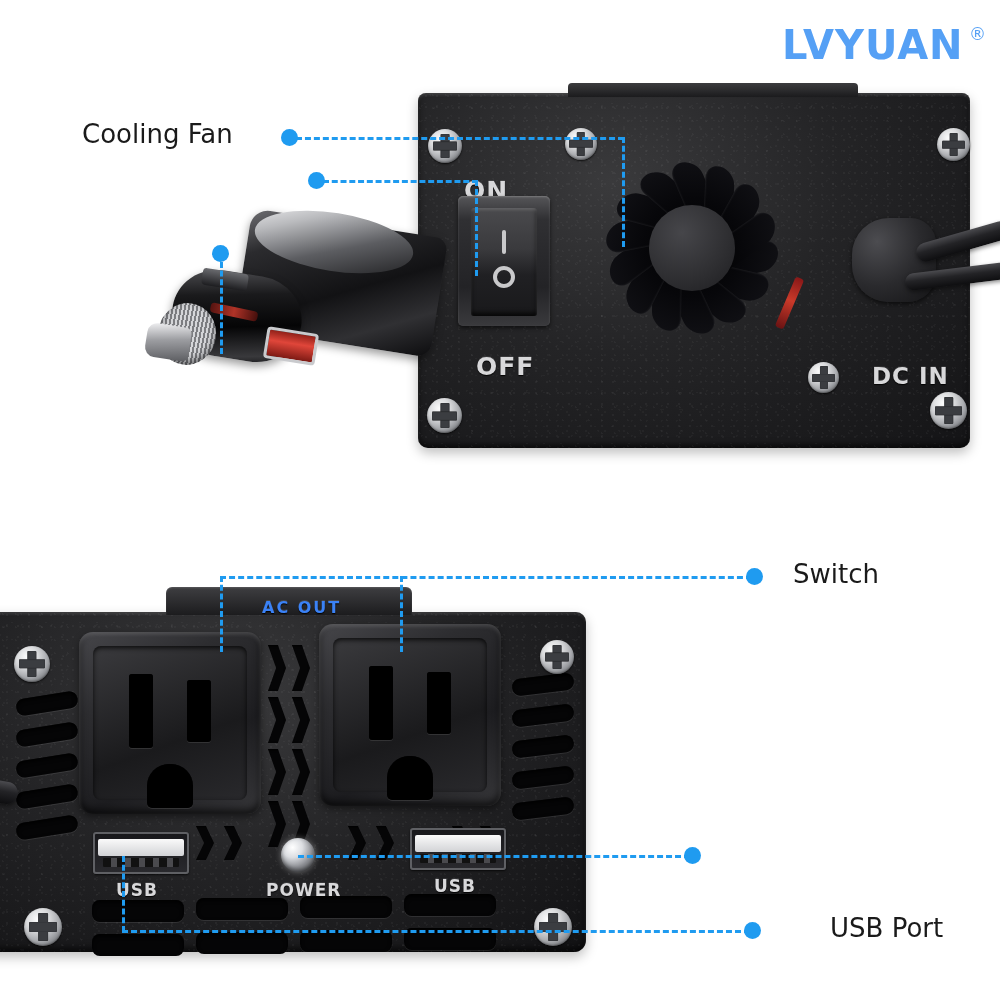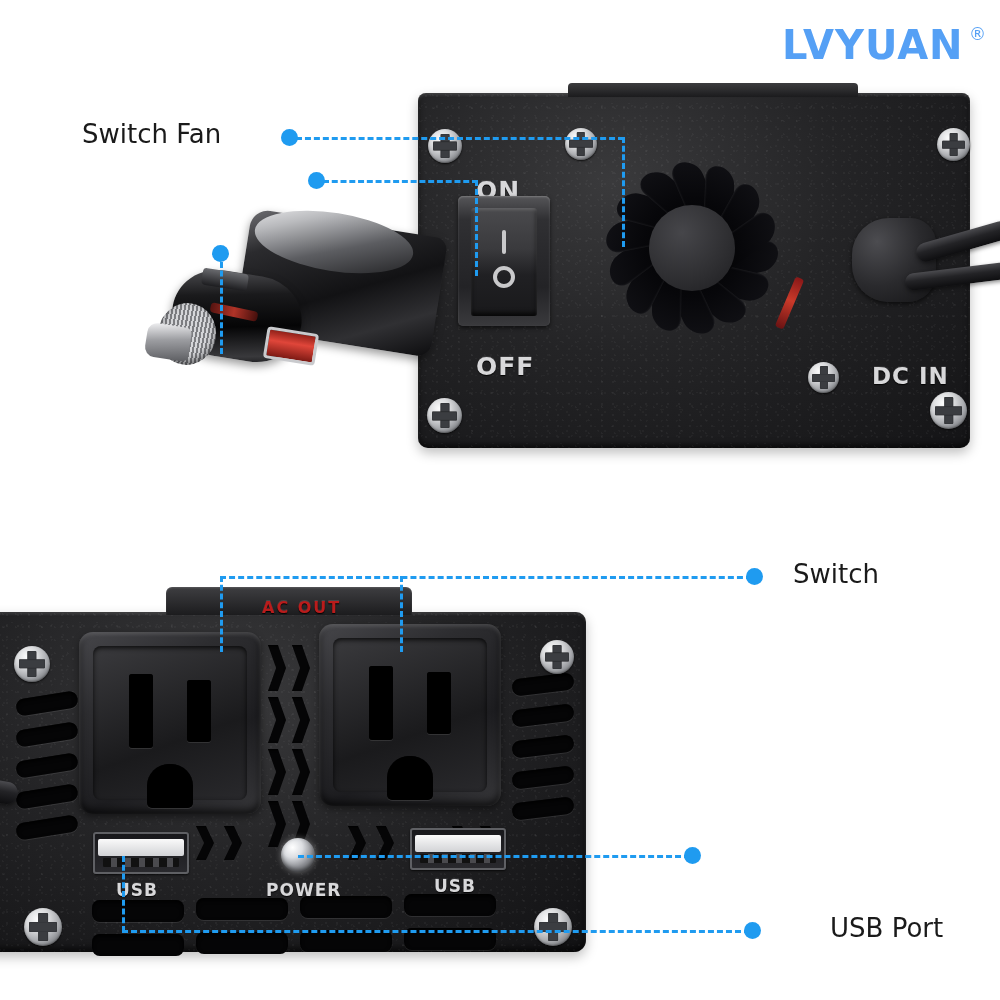--- a/index.html
+++ b/index.html
@@ -219,21 +219,21 @@
   }
   #bottom-device .topflange{
     position:absolute;left:178px;top:-25px;width:246px;height:28px;
     background:linear-gradient(#3e3e41,#1c1c1e);
     border-radius:6px 6px 0 0;
     box-shadow:inset 0 1px 2px rgba(255,255,255,.14);
   }
   .acout-label{
     position:absolute;left:262px;top:598px;
     font-family:"DejaVu Sans", sans-serif;font-weight:700;
-    font-size:16px;letter-spacing:2px;color:#b91c1c;
+    font-size:16px;letter-spacing:2px;color:#3b82f6;
     text-shadow:0 1px 1px rgba(0,0,0,.95),0 -1px 0 rgba(255,255,255,.12);
   }
 
   
   .outlet{
     position:absolute;width:182px;height:182px;border-radius:14px;
     background:linear-gradient(150deg,#46464a 0%,#2d2d30 30%,#1d1d20 65%,#37373a 100%);
     box-shadow:inset 0 2px 4px rgba(255,255,255,.18),
                inset 0 -4px 8px rgba(0,0,0,.75),
                0 3px 7px rgba(0,0,0,.45);
@@ -352,21 +352,21 @@
     <div class="blade" style="transform:rotate(312deg)">
         <i></i>
       </div>
     <div class="blade" style="transform:rotate(338deg)">
         <i></i>
       </div>
     <div class="hub"></div>
     <div class="redwire"></div>
   </div>
 
-  <div class="panel-text" style="left:476px;top:176px;font-size:25px;">ON</div>
+  <div class="panel-text" style="left:464px;top:176px;font-size:25px;">ON</div>
   <div id="switch-assembly">
     <div class="bezel"></div>
     <div class="rocker">
       <div class="mark-i"></div>
       <div class="mark-o"></div>
     </div>
   </div>
   <div class="panel-text" style="left:476px;top:352px;font-size:25px;">OFF</div>
 
   <div id="dcin-grommet"></div>
@@ -389,21 +389,21 @@
   <div class="dash-h" style="left:296px;top:137px;width:328px;"></div>
   <div class="dash-v" style="left:622px;top:137px;height:110px;"></div>
 
   <div class="dot" style="left:308px;top:172px;"></div>
   <div class="dash-h" style="left:323px;top:180px;width:155px;"></div>
   <div class="dash-v" style="left:475px;top:180px;height:96px;"></div>
 
   <div class="dot" style="left:212px;top:245px;"></div>
   <div class="dash-v" style="left:220px;top:262px;height:92px;"></div>
 
-  <div class="callout" style="left:82px;top:121px;">Switch Fan</div>
+  <div class="callout" style="left:82px;top:121px;">Cooling Fan</div>
 
   <div id="bottom-device">
     <div class="tex"></div>
     <div class="topflange"></div>
   </div>
 
   <div class="acout-label">AC  OUT</div>
 
   <div class="vent" style="left:16px;top:695px;width:62px;height:17px;transform:rotate(-9deg);"></div>
   <div class="vent" style="left:16px;top:726px;width:62px;height:17px;transform:rotate(-9deg);"></div>

